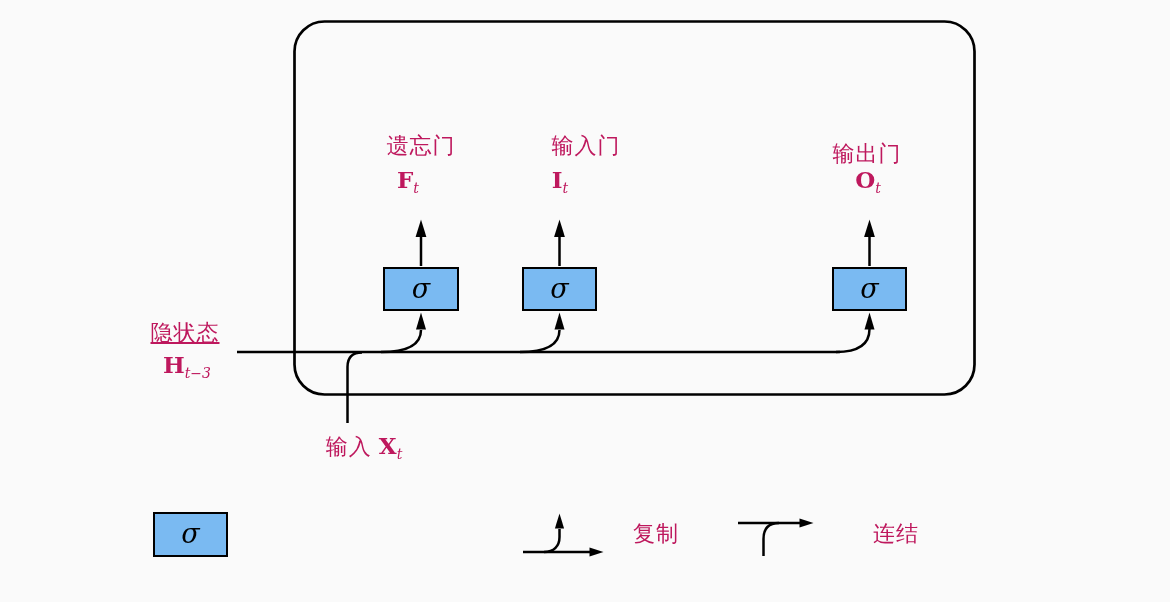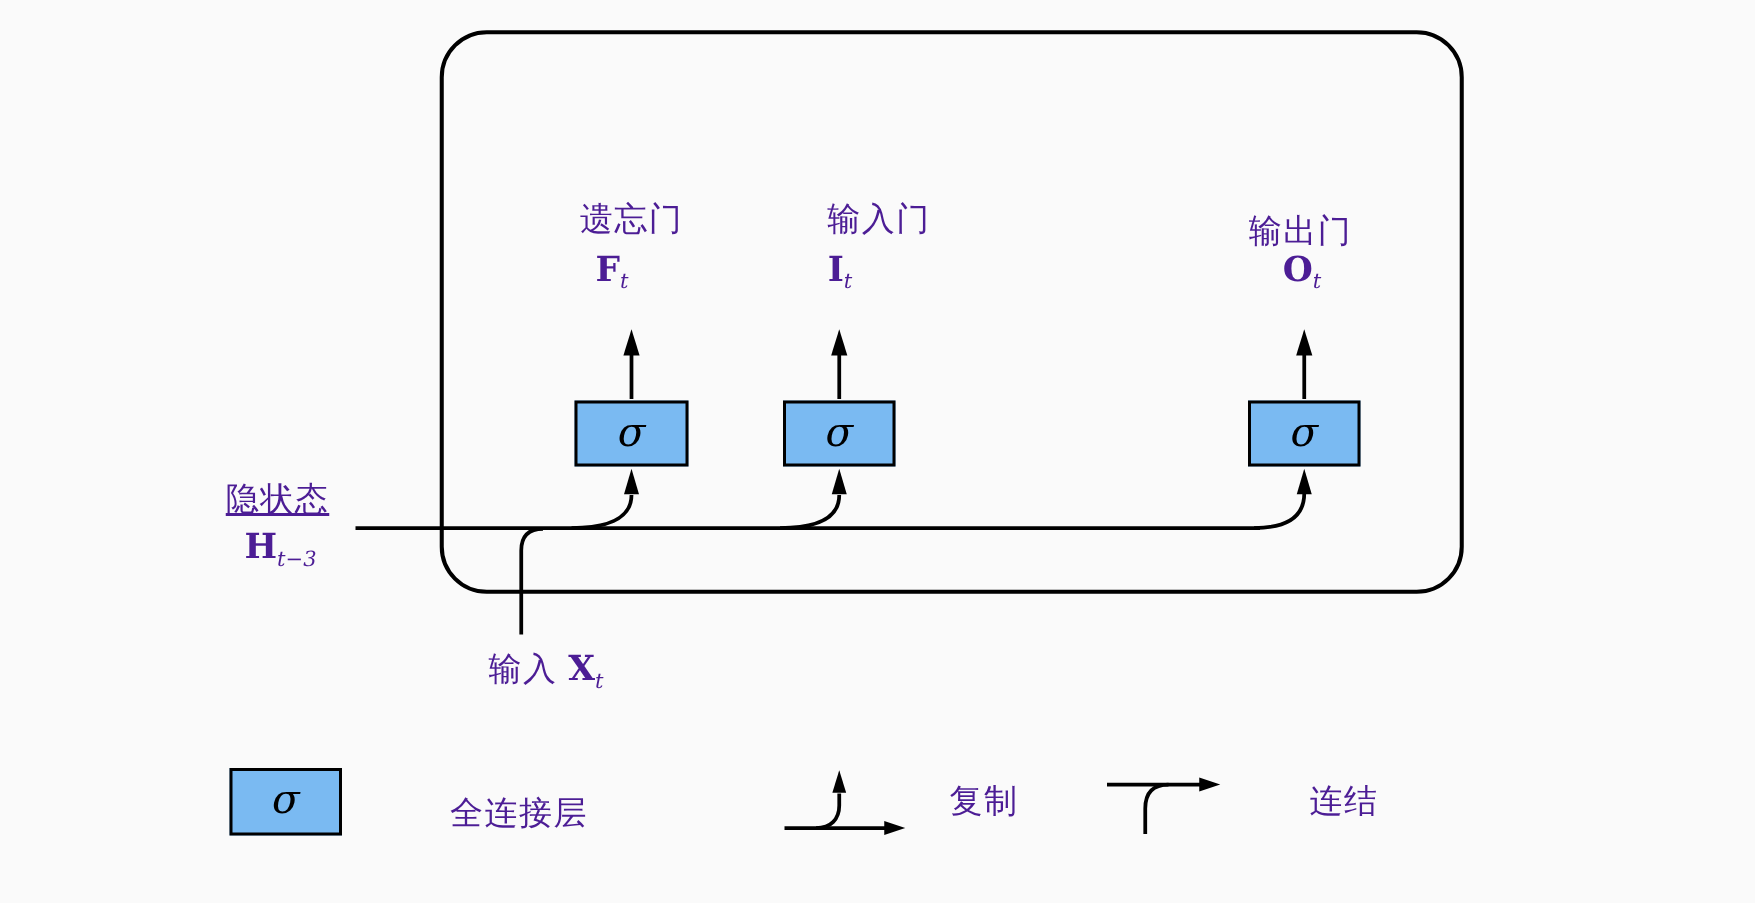--- a/index.html
+++ b/index.html
@@ -11,21 +11,21 @@
     position:relative;
     width:1170px;height:602px;
     background:var(--bg,#fafafa);
     overflow:hidden;
   }
   .stage svg{position:absolute;left:0;top:0;}
   .lbl{
     position:absolute;
     transform:translate(-50%,-50%);
     white-space:nowrap;
-    color:#4c1d95;
+    color:#be185d;
     font-size:22px;
     letter-spacing:1px;
     text-align:center;
   }
   .mathvar{
     letter-spacing:0;
     font-family:"DejaVu Serif","Liberation Serif",serif;
     font-weight:bold;
     font-size:23px;
   }
@@ -124,18 +124,17 @@
 
   <div class="lbl" style="left:364px;top:447px;">
     <span>输入</span>
     <span class="mathvar"><span>X</span><span class="sub">t</span></span>
   </div>
 
   <div class="sigma-box" style="left:153px;top:512px;width:75px;height:45px;">
     <span>σ</span>
   </div>
   <div class="lbl legend-fc-text" style="left:346px;top:542px;">
-    <div>全连接层</div>
   </div>
   <div class="lbl" style="left:656px;top:534px;">复制</div>
   <div class="lbl" style="left:896px;top:534px;">连结</div>
 
 </div>
 
 </body></html>

